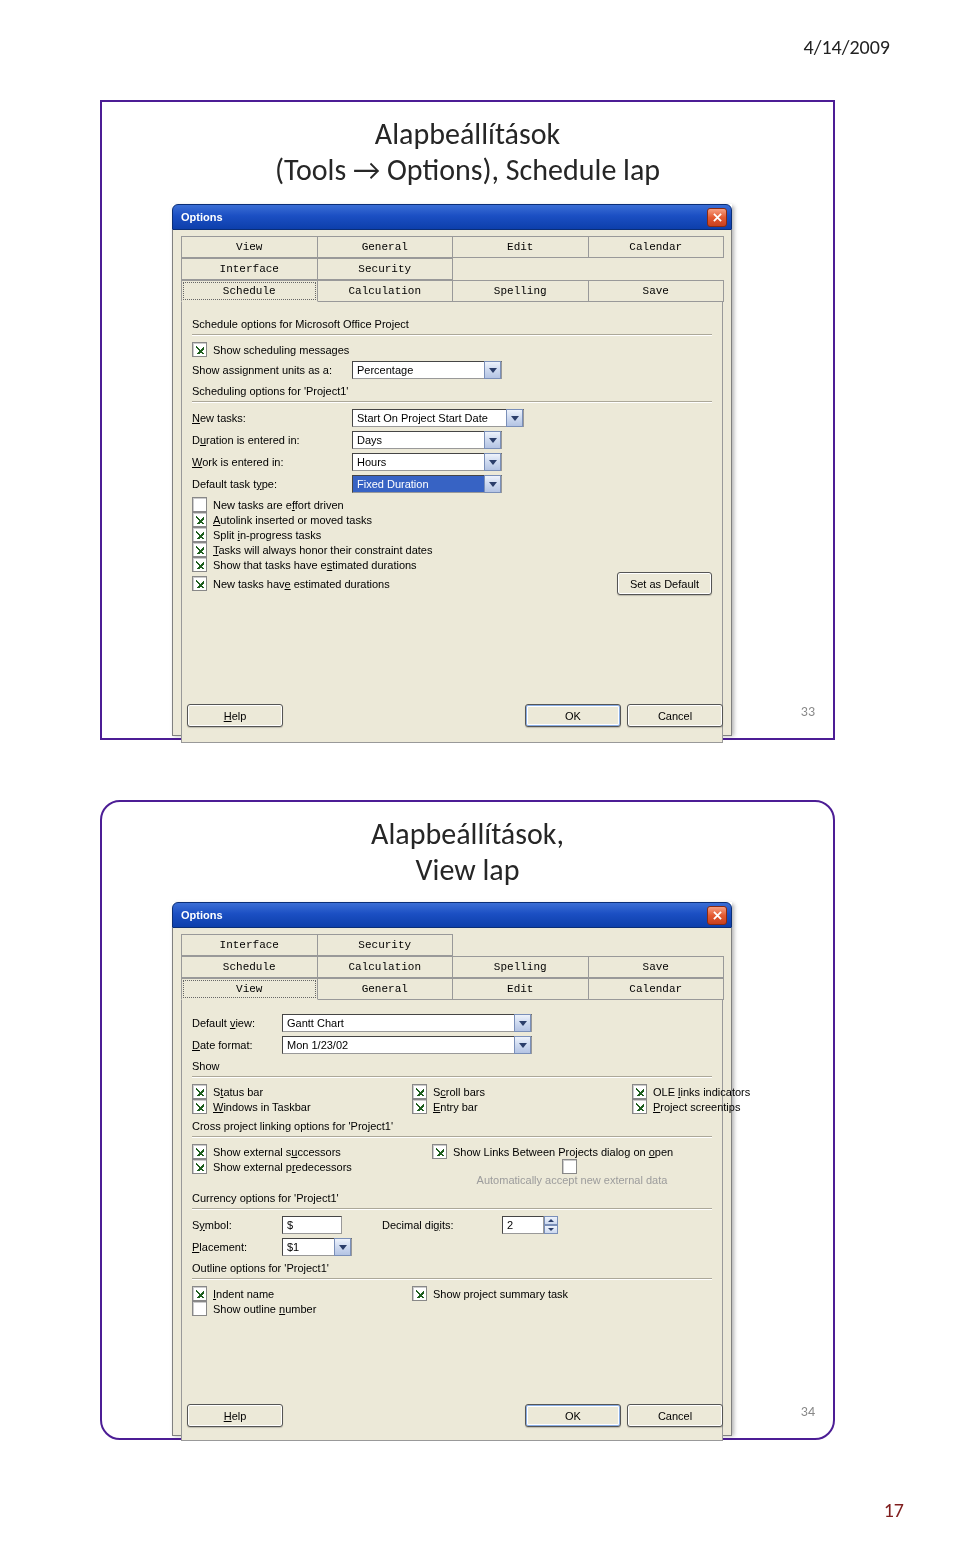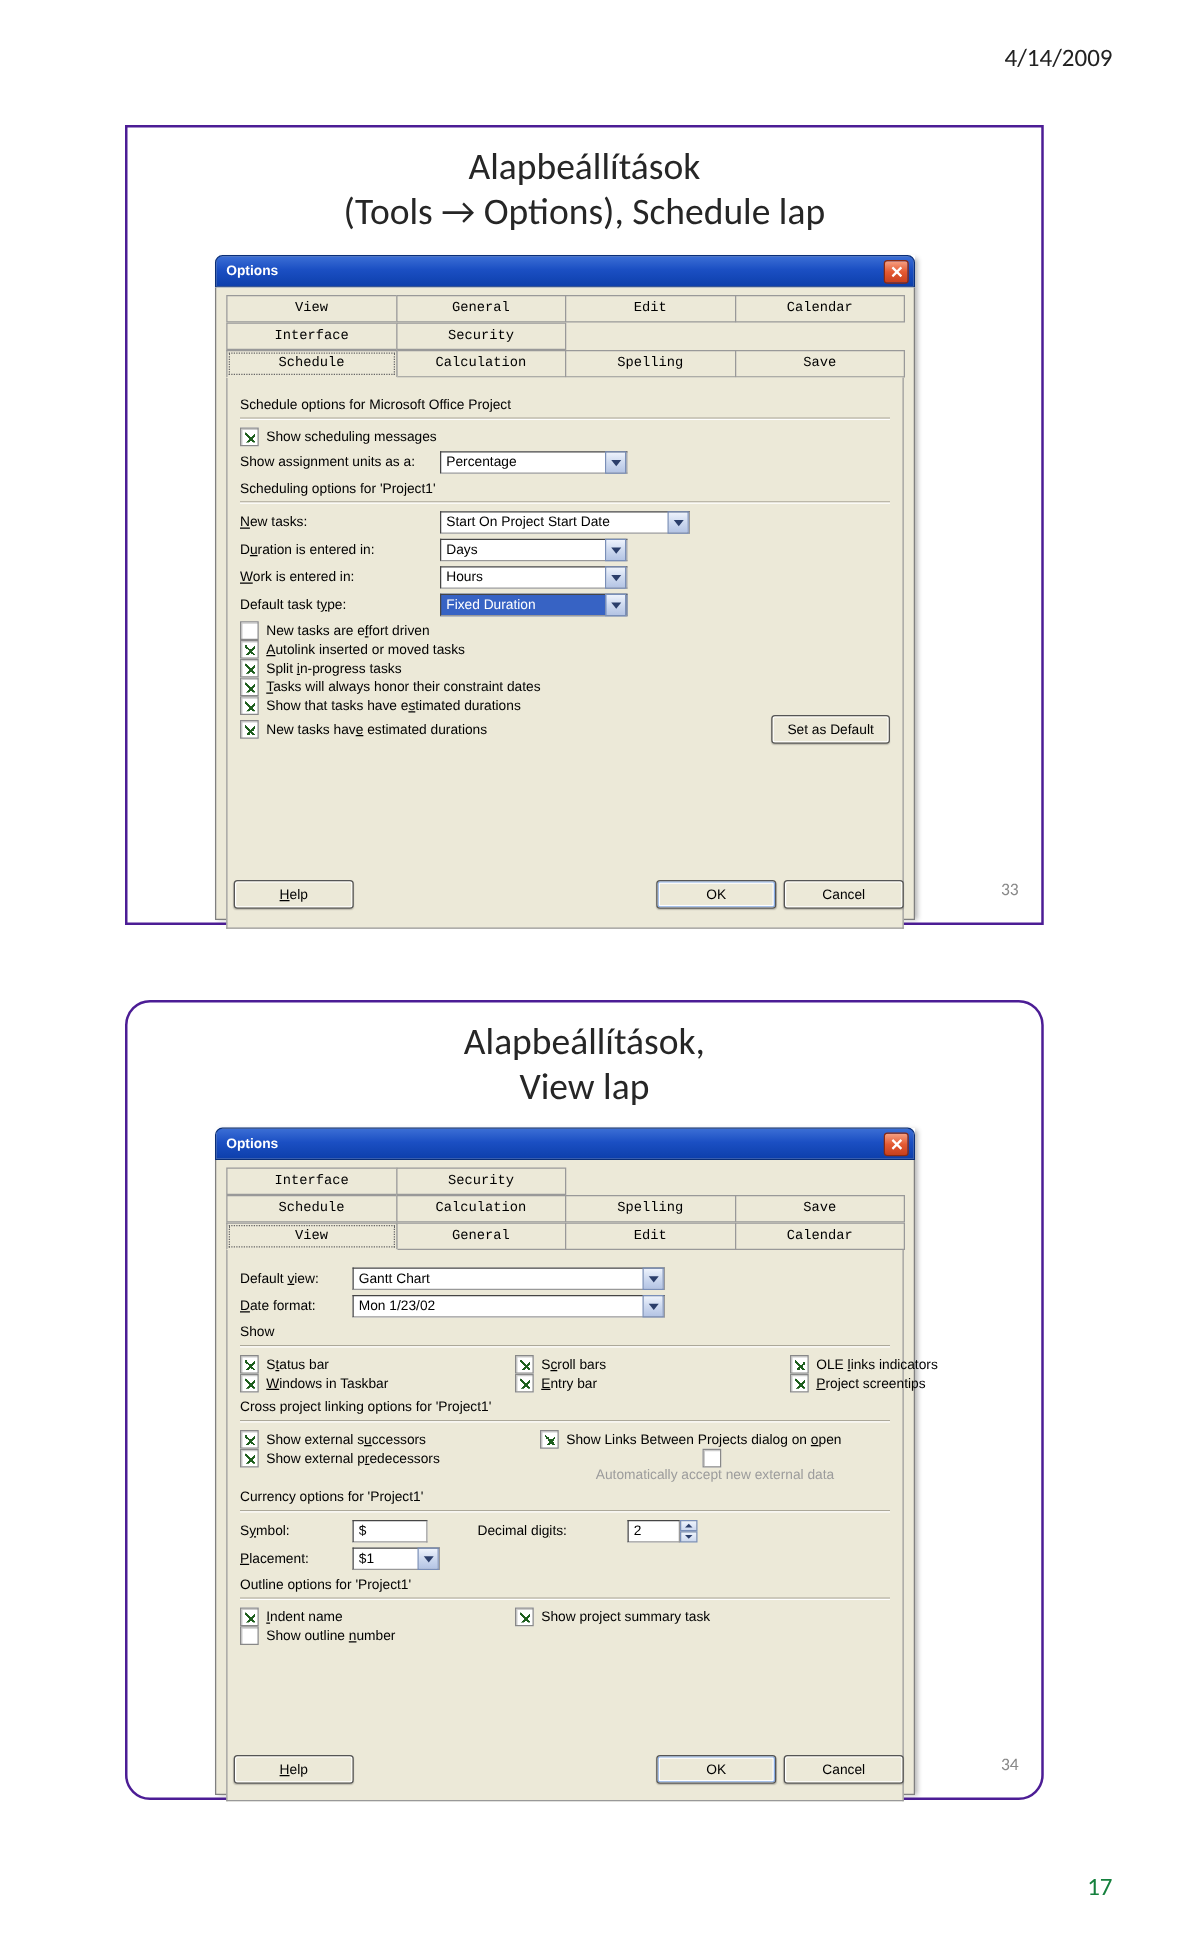--- a/index.html
+++ b/index.html
@@ -18,23 +18,23 @@
   .page-date {
     position: absolute;
     top: 35px;
     right: 70px;
     font-size: 20px;
     color: #222;
   }
   .page-num {
     position: absolute;
     bottom: 30px;
-    right: 70px;
+    right: 56px;
     font-size: 20px;
-    color: #15803d;
+    color: #7f1d1d;
   }
   .slide {
     position: absolute;
     left: 100px;
     width: 735px;
     border: 2px solid #4c1d95;
     box-sizing: border-box;
     background: #fff;
   }
   .slide1 { top: 100px;  height: 640px; }
@@ -303,21 +303,21 @@
             <div class="combo">
                 <span>Percentage</span>
                 <span class="arrow"></span>
               </div>
           </div>
 
           <div class="section">Scheduling options for 'Project1'</div>
           <div class="hr"></div>
           <div class="row">
             <span class="lbl"><u>N</u><span>ew tasks:</span></span>
-            <div class="combo" style="width:200px">
+            <div class="combo" style="width:172px">
                 <span>Start On Project Start Date</span>
                 <span class="arrow"></span>
               </div>
           </div>
           <div class="row">
             <span class="lbl">D<u>u</u>ration is entered in:</span>
             <div class="combo">
                 <span>Days</span>
                 <span class="arrow"></span>
               </div>

